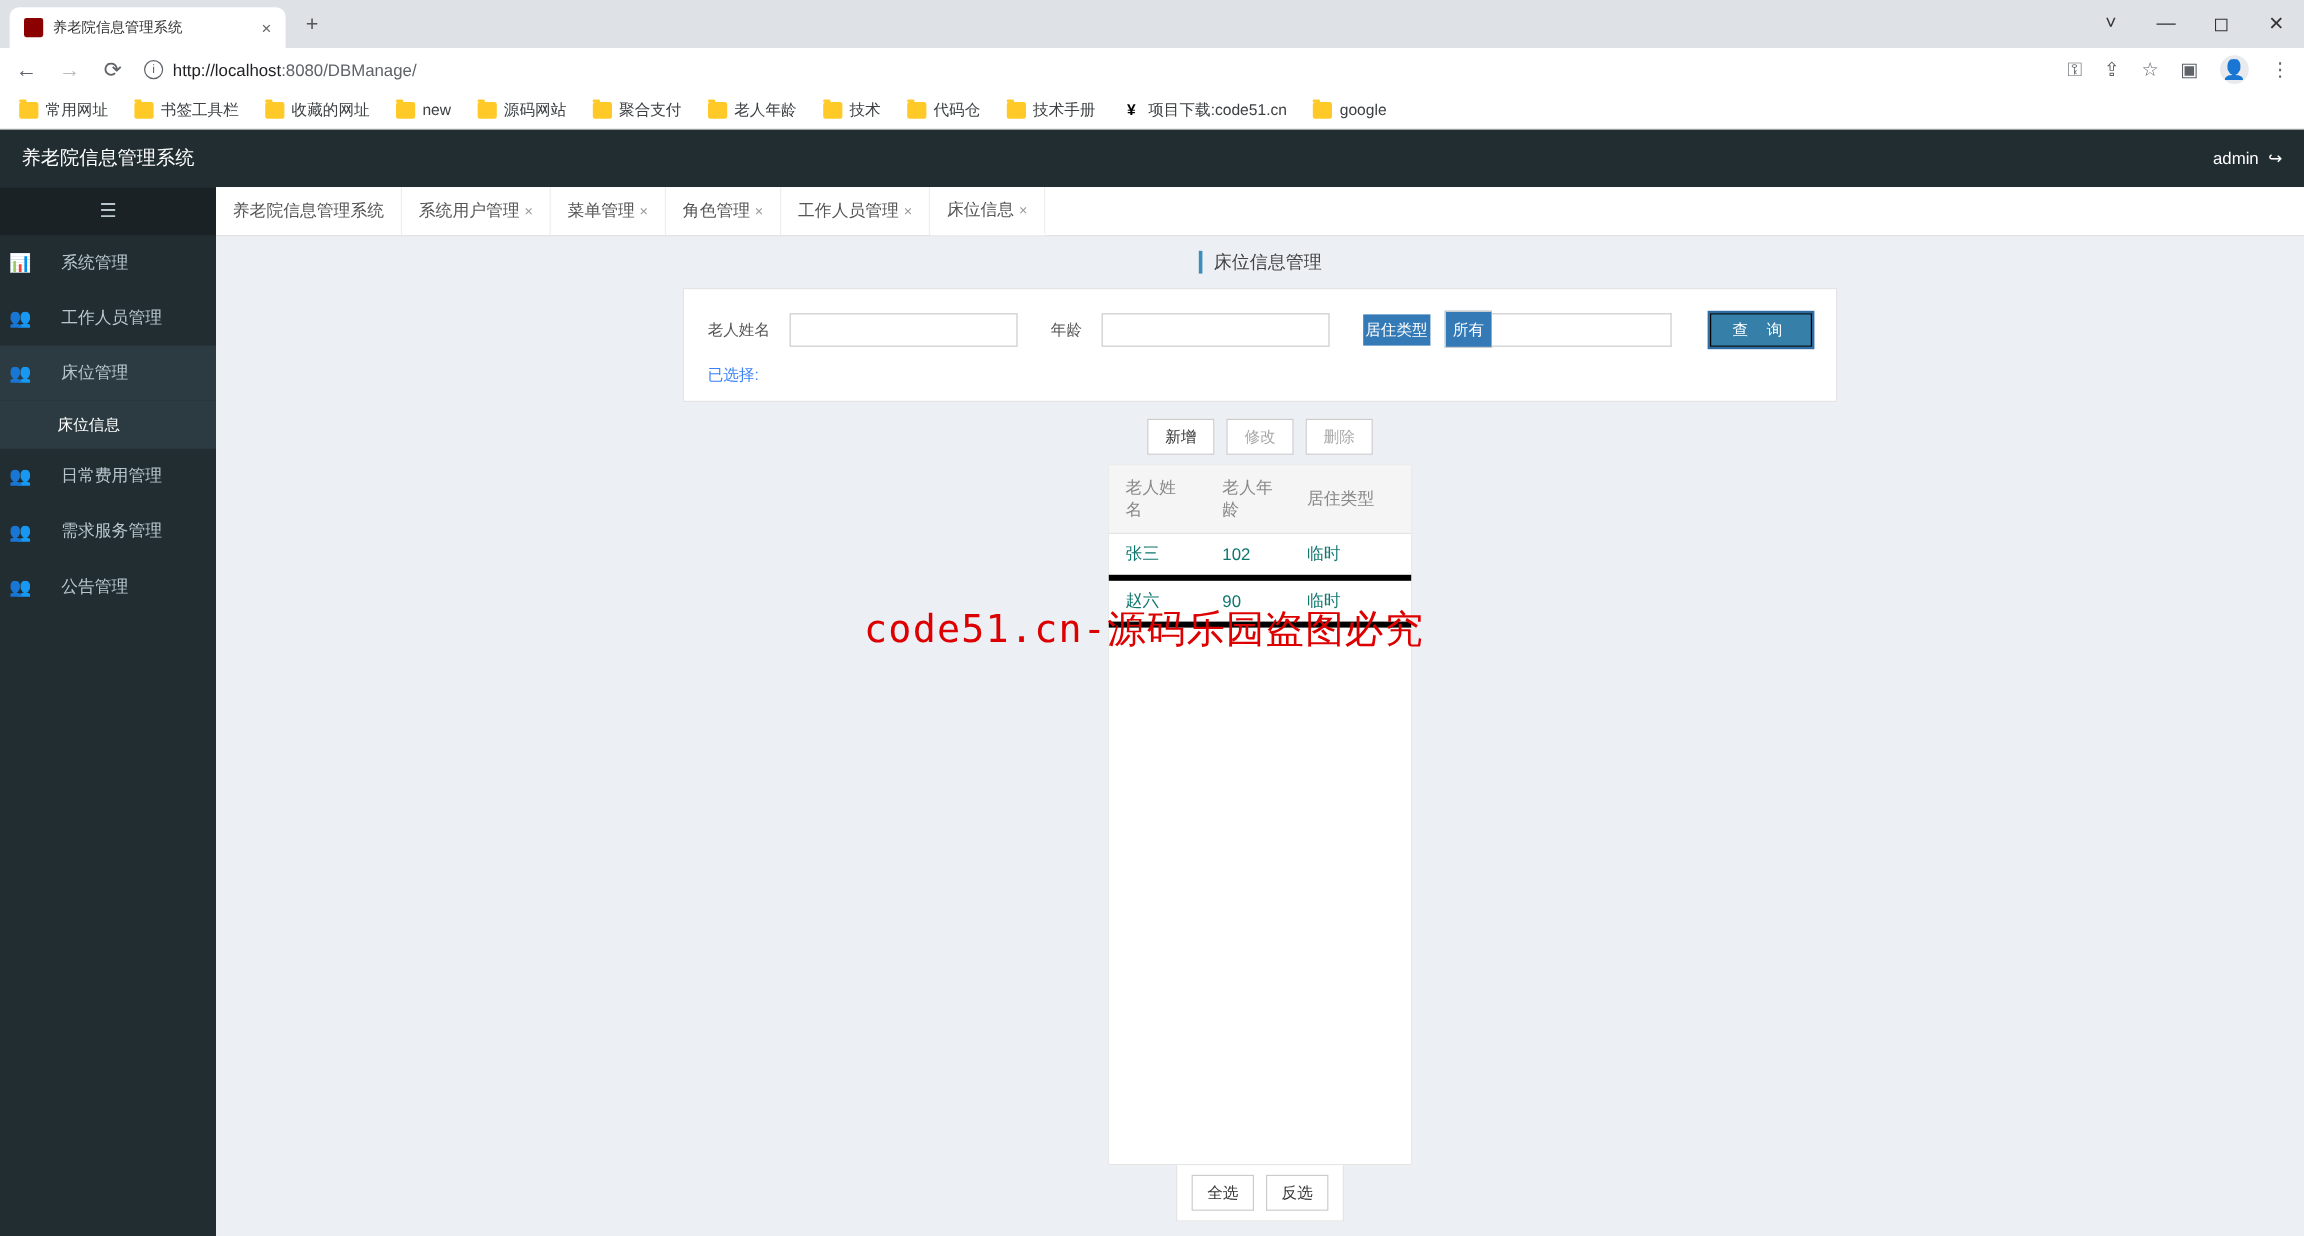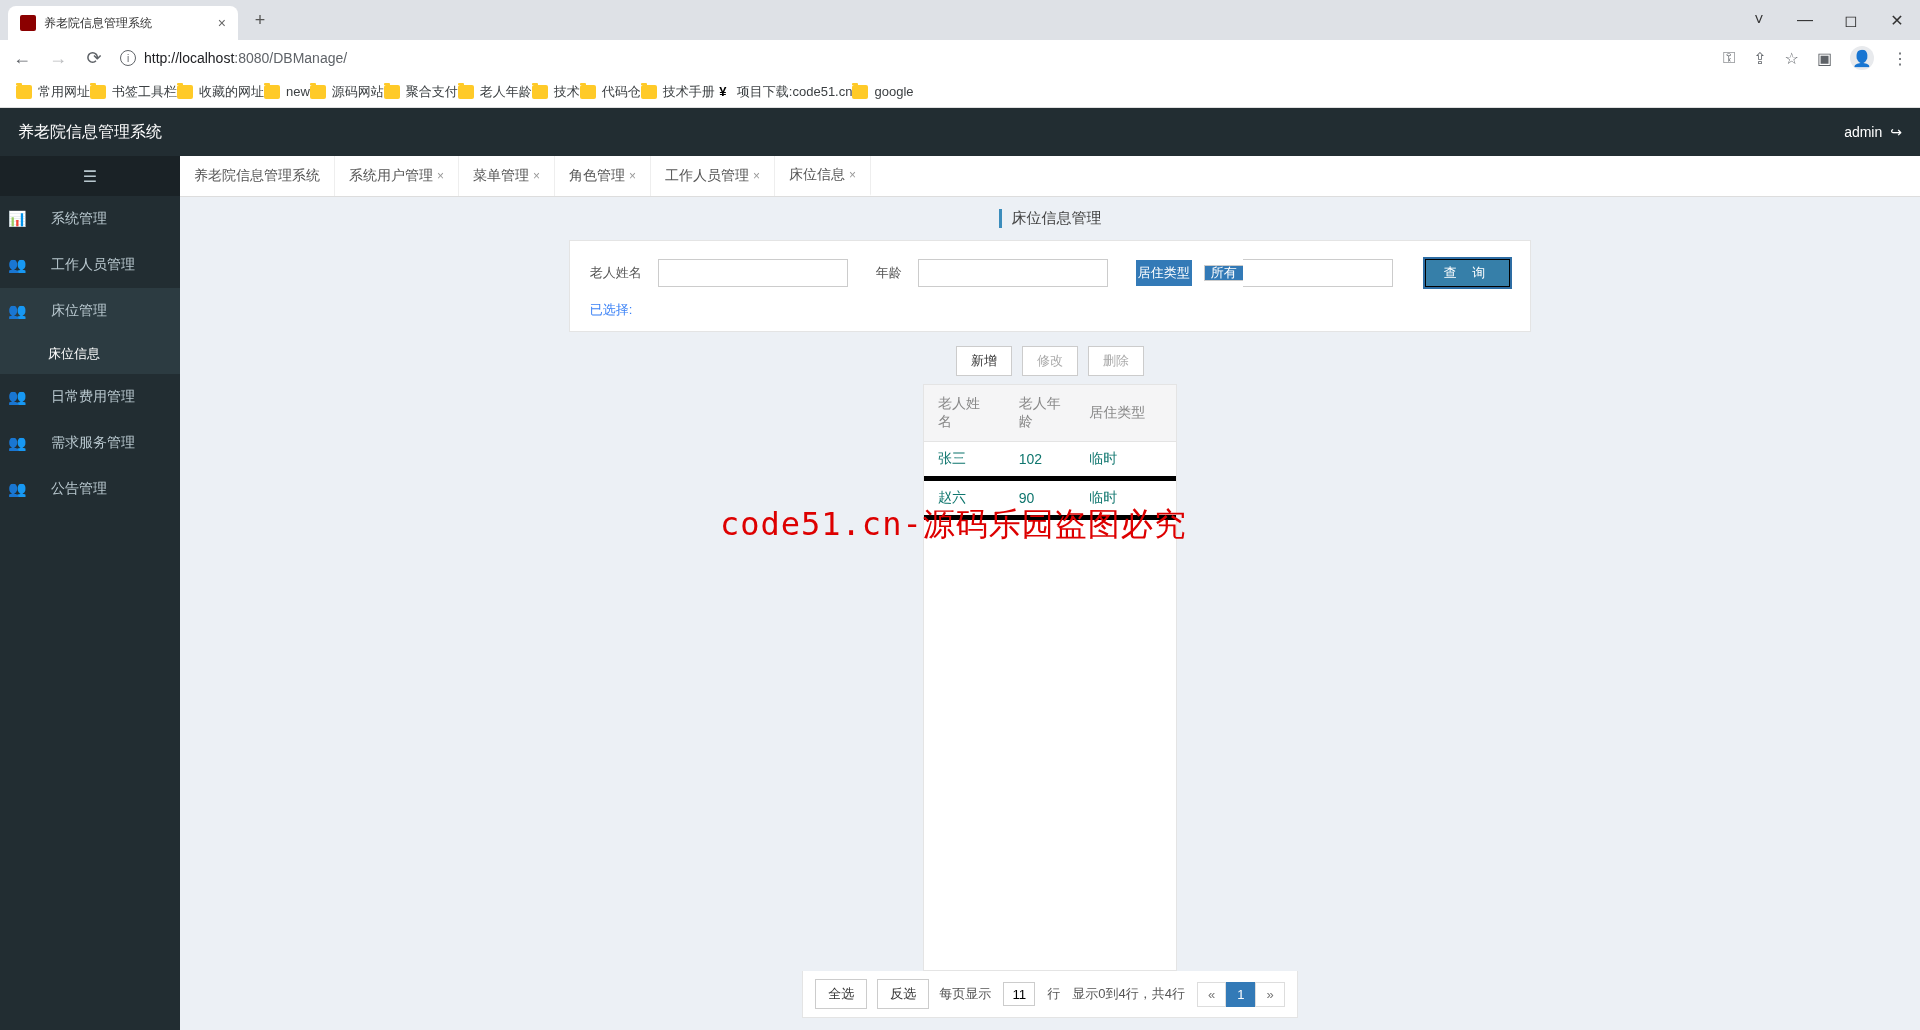--- a/index.html
+++ b/index.html
@@ -18,21 +18,21 @@
 .addr-bar { height: 36px; display: flex; align-items: center; padding: 0 12px; gap: 16px; }
 .nav-btn { color: #5f6368; font-size: 18px; cursor: pointer; width: 20px; text-align: center; }
 .nav-btn.disabled { color: #babcbe; }
 .url-box { flex: 1; display: flex; align-items: center; font-size: 14px; color: #5f6368; }
 .url-box .info-icon { width: 16px; height: 16px; border: 1px solid #5f6368; border-radius: 50%; display: flex; align-items: center; justify-content: center; font-size: 10px; margin-right: 8px; }
 .url-text .host { color: #202124; }
 .addr-icons { display: flex; gap: 18px; align-items: center; color: #5f6368; }
 .addr-icons span { cursor: pointer; font-size: 16px; }
 .avatar-icon { width: 24px; height: 24px; border-radius: 50%; background: #e8eaed; display: flex; align-items: center; justify-content: center; font-size: 14px; }
 
-.bookmarks-bar { height: 32px; display: flex; align-items: center; padding: 0 16px; font-size: 13px; color: #3c4043; border-bottom: 1px solid #e0e0e0; }
+.bookmarks-bar { height: 32px; display: flex; align-items: center; padding: 0 16px; gap: 22px; font-size: 13px; color: #3c4043; border-bottom: 1px solid #e0e0e0; }
 .bookmark { display: flex; align-items: center; gap: 6px; cursor: pointer; }
 .folder-icon { width: 16px; height: 14px; background: #ffca28; border-radius: 2px; position: relative; }
 .folder-icon::before { content: ""; position: absolute; top: -2px; left: 0; width: 6px; height: 2px; background: #ffca28; border-radius: 1px 1px 0 0; }
 .yen-icon { width: 16px; height: 16px; display: flex; align-items: center; justify-content: center; font-weight: bold; color: #000; }
 
 
 .app-header { height: 48px; background: #222d32; color: #fff; display: flex; align-items: center; }
 .app-title { width: 180px; padding-left: 18px; font-size: 16px; }
 .user-area { margin-left: auto; padding-right: 18px; display: flex; align-items: center; gap: 8px; font-size: 14px; }
 
@@ -56,21 +56,21 @@
 
 .content { padding: 12px 14px; flex: 1; display: flex; flex-direction: column; align-items: center; }
 .panel-title { border-left: 3px solid #3c8dbc; padding-left: 10px; font-size: 15px; color: #444; margin-bottom: 12px; }
 
 .search-box { background: #fff; border: 1px solid #e4e4e4; padding: 18px 20px 12px; margin-bottom: 14px; }
 .search-row { display: flex; align-items: center; gap: 12px; font-size: 13px; color: #555; }
 .search-row label { margin-right: 4px; }
 .search-row input[type=text] { border: 1px solid #ccc; height: 28px; width: 190px; padding: 0 6px; }
 .lbl-highlight { background: #337ab7; color: #fff; padding: 4px 2px; }
 .sel-wrap { display: flex; align-items: center; }
-.sel-highlight { background: #337ab7; color: #fff; height: 16px; display: flex; align-items: center; padding: 0 6px; border: 1px solid #ccc; border-right: none; }
+.sel-highlight { background: #337ab7; color: #fff; height: 31px; display: flex; align-items: center; padding: 0 6px; border: 1px solid #ccc; border-right: none; }
 .sel-remain { border: 1px solid #ccc; border-left: none; height: 28px; width: 150px; }
 .btn-query { margin-left: 20px; background: #367fa9; color: #fff; border: 1px solid #000; outline: 2px solid #2e6da4; padding: 4px 18px; letter-spacing: 6px; font-size: 13px; cursor: pointer; }
 .selected-line { margin-top: 14px; font-size: 13px; color: #3b82f6; }
 
 .action-row { display: flex; gap: 10px; margin-bottom: 8px; }
 .btn-sm { background: #fff; border: 1px solid #ccc; padding: 5px 14px; font-size: 13px; color: #333; cursor: pointer; }
 .btn-sm.disabled { color: #aaa; }
 
 .data-table { background: #fff; border: 1px solid #e4e4e4; flex: 1; }
 table { width: 100%; border-collapse: collapse; font-size: 14px; }
@@ -293,29 +293,18 @@
                 <td>90</td>
                 <td>临时</td>
               </tr>
             </tbody>
         </table>
       </div>
 
       <div class="footer-row">
         <button class="btn-sm">全选</button>
         <button class="btn-sm">反选</button>
-        <div class="pager">
-          <span>每页显示</span>
-          <input type="text" value="11" style="">
-          <span>行</span>
-          <span>显示0到4行，共4行</span>
-          <div class="page-btns">
-            <span class="pg">«</span>
-            <span class="pg active">1</span>
-            <span class="pg">»</span>
-          </div>
-        </div>
       </div>
     </div>
   </div>
 </div>
 
 <div class="watermark">code51.cn-源码乐园盗图必究</div>
 
 </body></html>

